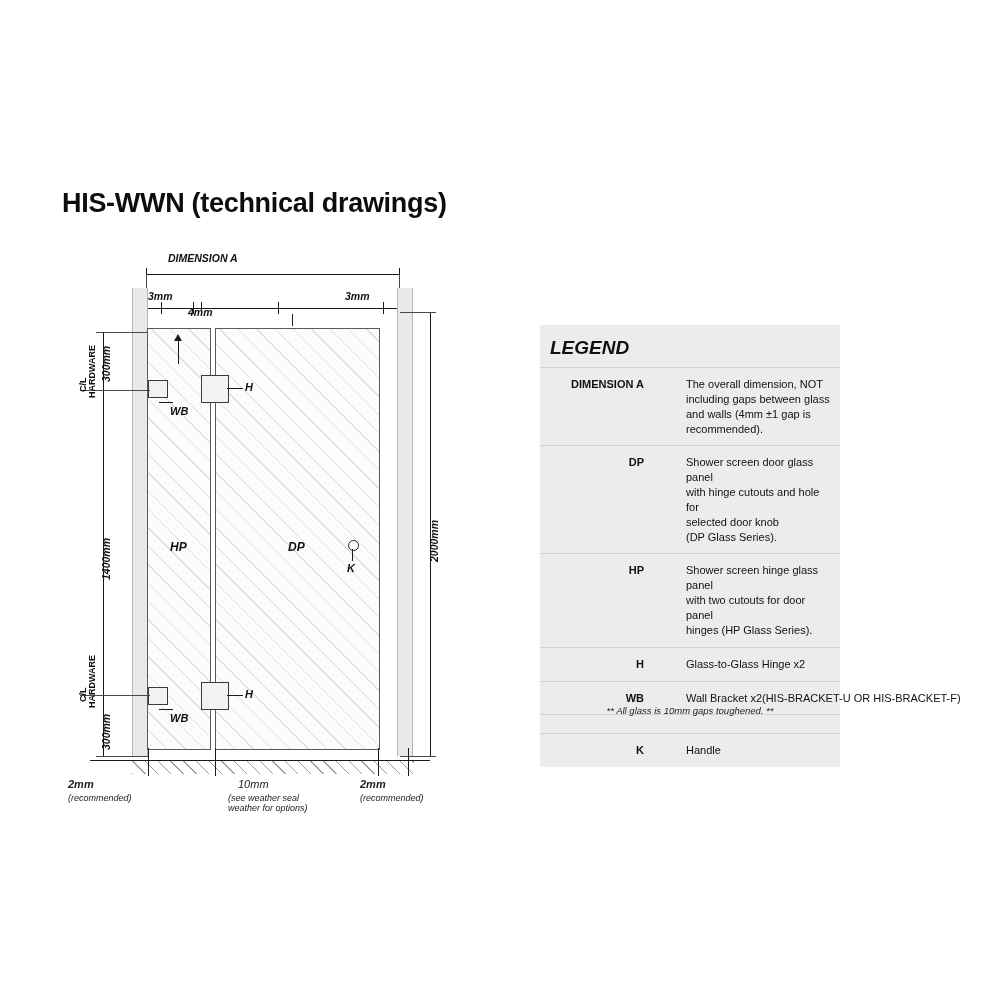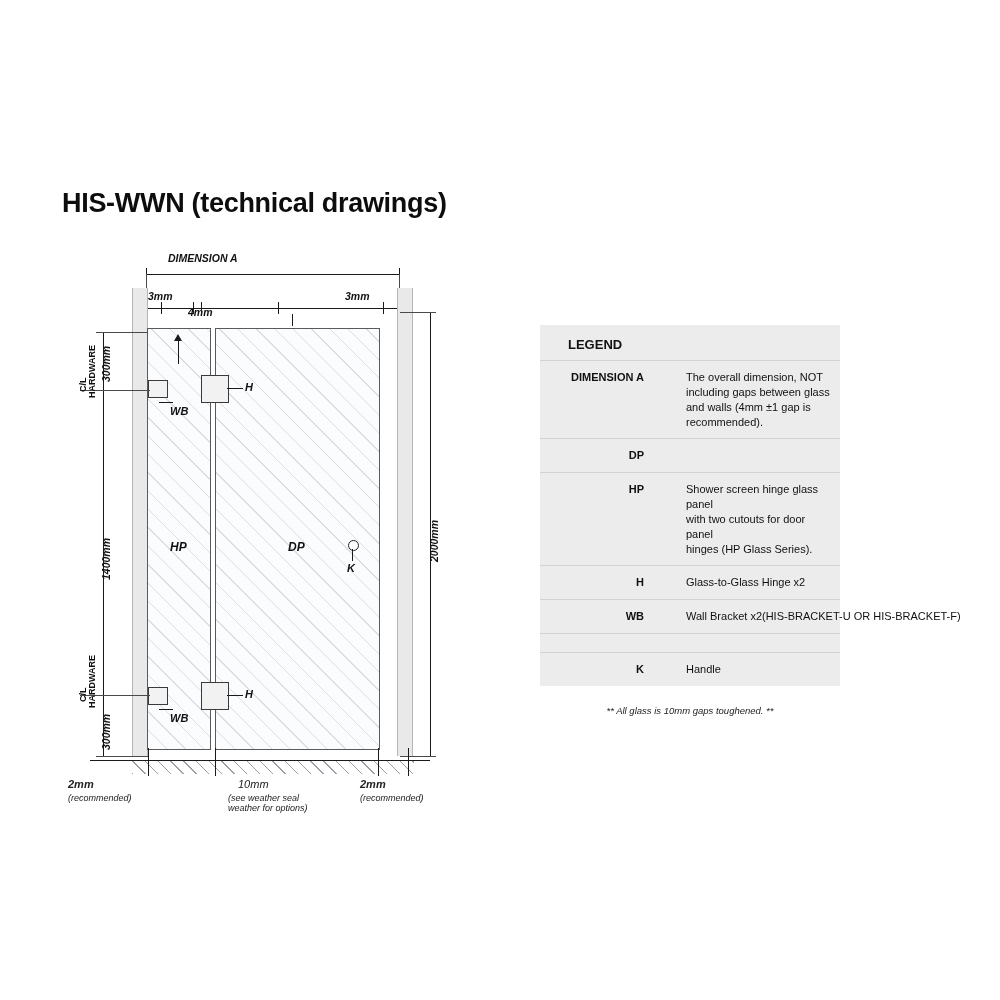--- a/index.html
+++ b/index.html
@@ -143,24 +143,25 @@
   
   .legend {
     position: absolute;
     left: 540px;
     top: 325px;
     width: 300px;
     background: #ececec;
     font-size: 11px;
   }
   .legend-title {
-    padding: 12px 14px 8px 28px;
-    font-size: 13px;
-    font-weight: bold;
-    color: #111;
+    padding: 12px 14px 8px 10px;
+    font-size: 19px;
+    font-weight: bold;
+    color: #111;
+    font-style: italic;
   }
   .legend-row {
     display: flex;
     border-top: 1px solid #d2d2d2;
     padding: 9px 10px 9px 0;
   }
   .legend-row:first-of-type { border-top: 1px solid #cfcfcf; }
   .legend-key {
     width: 104px;
     flex: 0 0 104px;
@@ -294,20 +295,24 @@
     <div class="legend-row">
       <div class="legend-key">DIMENSION A</div>
       <div class="legend-val">The overall dimension, NOT
 including gaps between glass
 and walls (4mm ±1 gap is
 recommended).</div>
     </div>
 
     <div class="legend-row">
       <div class="legend-key">DP</div>
+      <div class="legend-val">Shower screen door glass panel
+with hinge cutouts and hole for
+selected door knob
+(DP Glass Series).</div>
     </div>
 
     <div class="legend-row">
       <div class="legend-key">HP</div>
       <div class="legend-val">Shower screen hinge glass panel
 with two cutouts for door panel
 hinges (HP Glass Series).</div>
     </div>
 
     <div class="legend-row">

